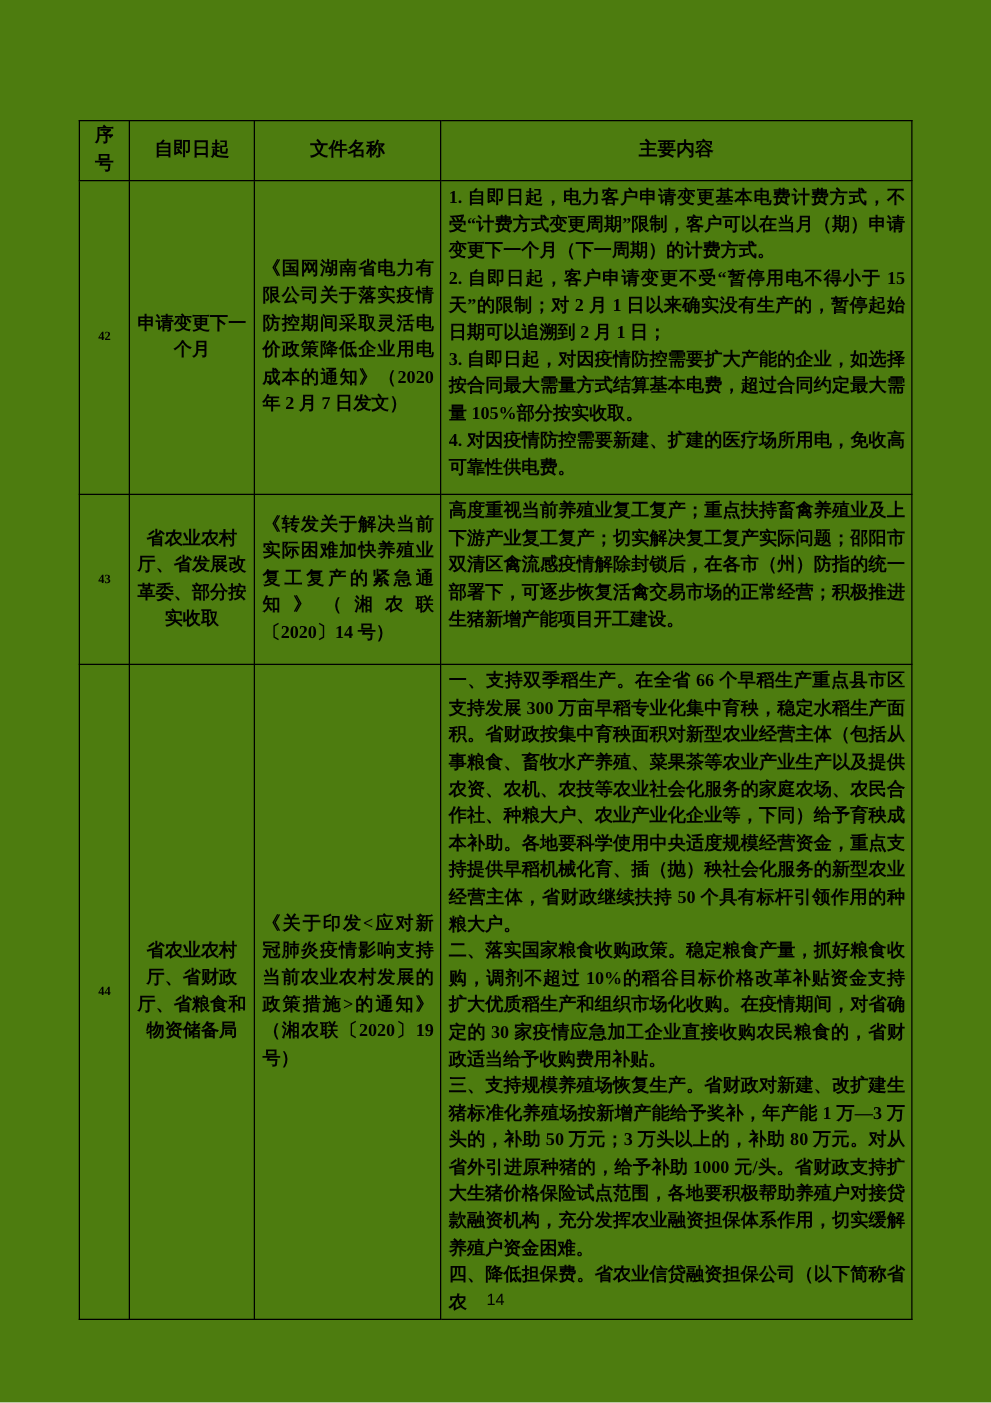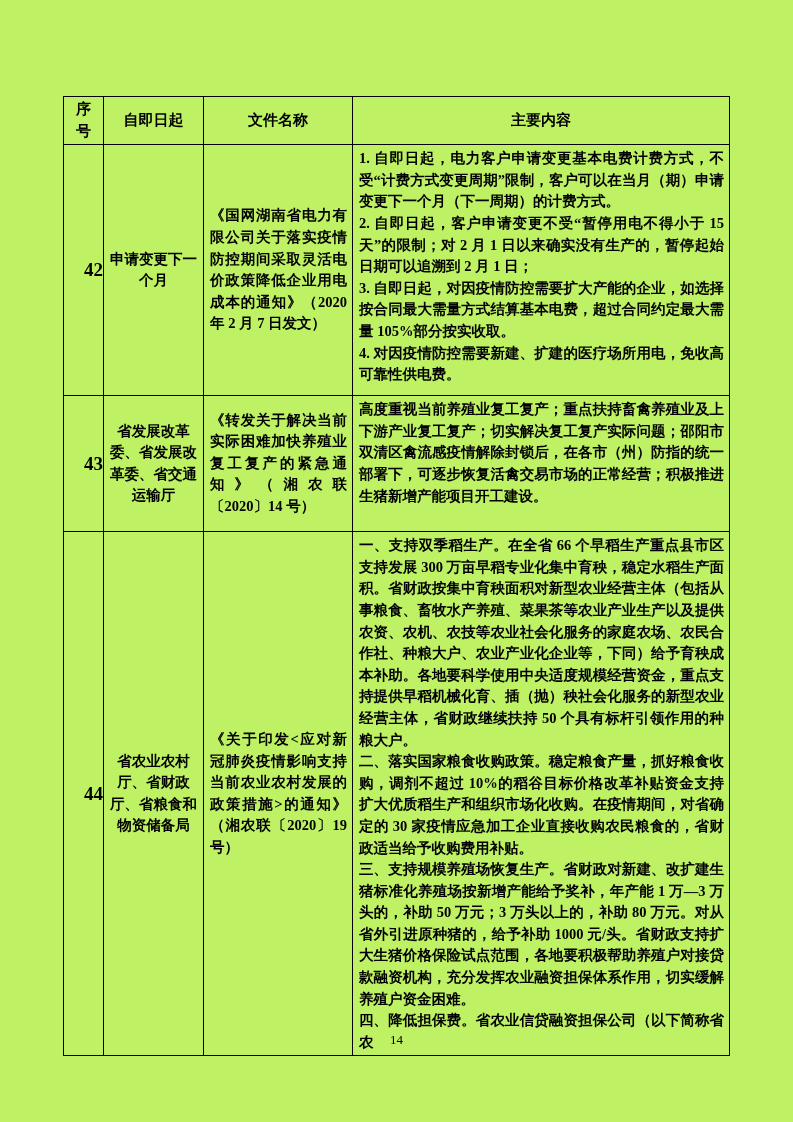--- a/index.html
+++ b/index.html
@@ -5,21 +5,21 @@
   * { box-sizing: border-box; margin: 0; padding: 0; }
   html, body { background: #ffffff; }
   body {
     width: 793px; height: 1122px;
     font-family: "Liberation Serif", "DejaVu Serif", serif;
     color: #000;
   }
   .page {
     position: relative;
     width: 793px; height: 1122px;
-    background: #bef264;
+    background: #4d7c0f;
     outline: 1px solid #d6d6d6;
     overflow: hidden;
   }
   table.doc-table {
     position: absolute;
     left: 63px; top: 96px;
     width: 666px;
     border-collapse: collapse;
     table-layout: fixed;
   }
@@ -41,22 +41,22 @@
   col.c-doc  { width: 149px; }
   col.c-main { width: 377px; }
 
   tr.r-head { height: 46px; }
   tr.r-42   { height: 251px; }
   tr.r-sec  { height: 44px; }
   tr.r-43   { height: 136px; }
   tr.r-44   { height: 455px; }
 
   td.cell-no {
-    text-align: right;
-    font-size: 19px;
+    text-align: center;
+    font-size: 10px;
   }
   td.cell-org {
     text-align: center;
     padding: 2px 6px;
   }
   td.cell-doc {
     text-align: justify;
     padding: 2px 5px 2px 6px;
     margin-left: 44px;
   }
@@ -71,21 +71,21 @@
     font-size: 16.5px;
     letter-spacing: 1px;
   }
   .page-number {
     position: absolute;
     top: 1032px;
     left: 0; right: 0;
     text-align: center;
     font-size: 13px;
     font-weight: normal;
-    font-family: Liberation Serif, serif;
+    font-family: Liberation Sans, sans-serif;
   }
 </style>
 </head>
 <body>
 
 <div class="page">
 
   <table class="doc-table">
     <colgroup>
       <col class="c-no">
@@ -106,21 +106,21 @@
         <td class="cell-no">42</td>
         <td class="cell-org">申请变更下一个月</td>
         <td class="cell-doc">《国网湖南省电力有限公司关于落实疫情防控期间采取灵活电价政策降低企业用电成本的通知》（2020 年 2 月 7 日发文）</td>
         <td class="cell-main">1. 自即日起，电力客户申请变更基本电费计费方式，不受“计费方式变更周期”限制，客户可以在当月（期）申请变更下一个月（下一周期）的计费方式。
 2. 自即日起，客户申请变更不受“暂停用电不得小于 15 天”的限制；对 2 月 1 日以来确实没有生产的，暂停起始日期可以追溯到 2 月 1 日；
 3. 自即日起，对因疫情防控需要扩大产能的企业，如选择按合同最大需量方式结算基本电费，超过合同约定最大需量 105%部分按实收取。
 4. 对因疫情防控需要新建、扩建的医疗场所用电，免收高可靠性供电费。</td>
       </tr>
       <tr class="r-43">
         <td class="cell-no">43</td>
-        <td class="cell-org">省发展改革委、省发展改革委、省交通运输厅</td>
+        <td class="cell-org">省农业农村厅、省发展改革委、部分按实收取</td>
         <td class="cell-doc">《转发关于解决当前实际困难加快养殖业复工复产的紧急通知》（湘农联〔2020〕14 号）</td>
         <td class="cell-main">高度重视当前养殖业复工复产；重点扶持畜禽养殖业及上下游产业复工复产；切实解决复工复产实际问题；邵阳市双清区禽流感疫情解除封锁后，在各市（州）防指的统一部署下，可逐步恢复活禽交易市场的正常经营；积极推进生猪新增产能项目开工建设。</td>
       </tr>
       <tr class="r-44">
         <td class="cell-no">44</td>
         <td class="cell-org">省农业农村厅、省财政厅、省粮食和物资储备局</td>
         <td class="cell-doc">《关于印发&lt;应对新冠肺炎疫情影响支持当前农业农村发展的政策措施&gt;的通知》（湘农联〔2020〕19 号）</td>
         <td class="cell-main">一、支持双季稻生产。在全省 66 个早稻生产重点县市区支持发展 300 万亩早稻专业化集中育秧，稳定水稻生产面积。省财政按集中育秧面积对新型农业经营主体（包括从事粮食、畜牧水产养殖、菜果茶等农业产业生产以及提供农资、农机、农技等农业社会化服务的家庭农场、农民合作社、种粮大户、农业产业化企业等，下同）给予育秧成本补助。各地要科学使用中央适度规模经营资金，重点支持提供早稻机械化育、插（抛）秧社会化服务的新型农业经营主体，省财政继续扶持 50 个具有标杆引领作用的种粮大户。
 二、落实国家粮食收购政策。稳定粮食产量，抓好粮食收购，调剂不超过 10%的稻谷目标价格改革补贴资金支持扩大优质稻生产和组织市场化收购。在疫情期间，对省确定的 30 家疫情应急加工企业直接收购农民粮食的，省财政适当给予收购费用补贴。
 三、支持规模养殖场恢复生产。省财政对新建、改扩建生猪标准化养殖场按新增产能给予奖补，年产能 1 万—3 万头的，补助 50 万元；3 万头以上的，补助 80 万元。对从省外引进原种猪的，给予补助 1000 元/头。省财政支持扩大生猪价格保险试点范围，各地要积极帮助养殖户对接贷款融资机构，充分发挥农业融资担保体系作用，切实缓解养殖户资金困难。

